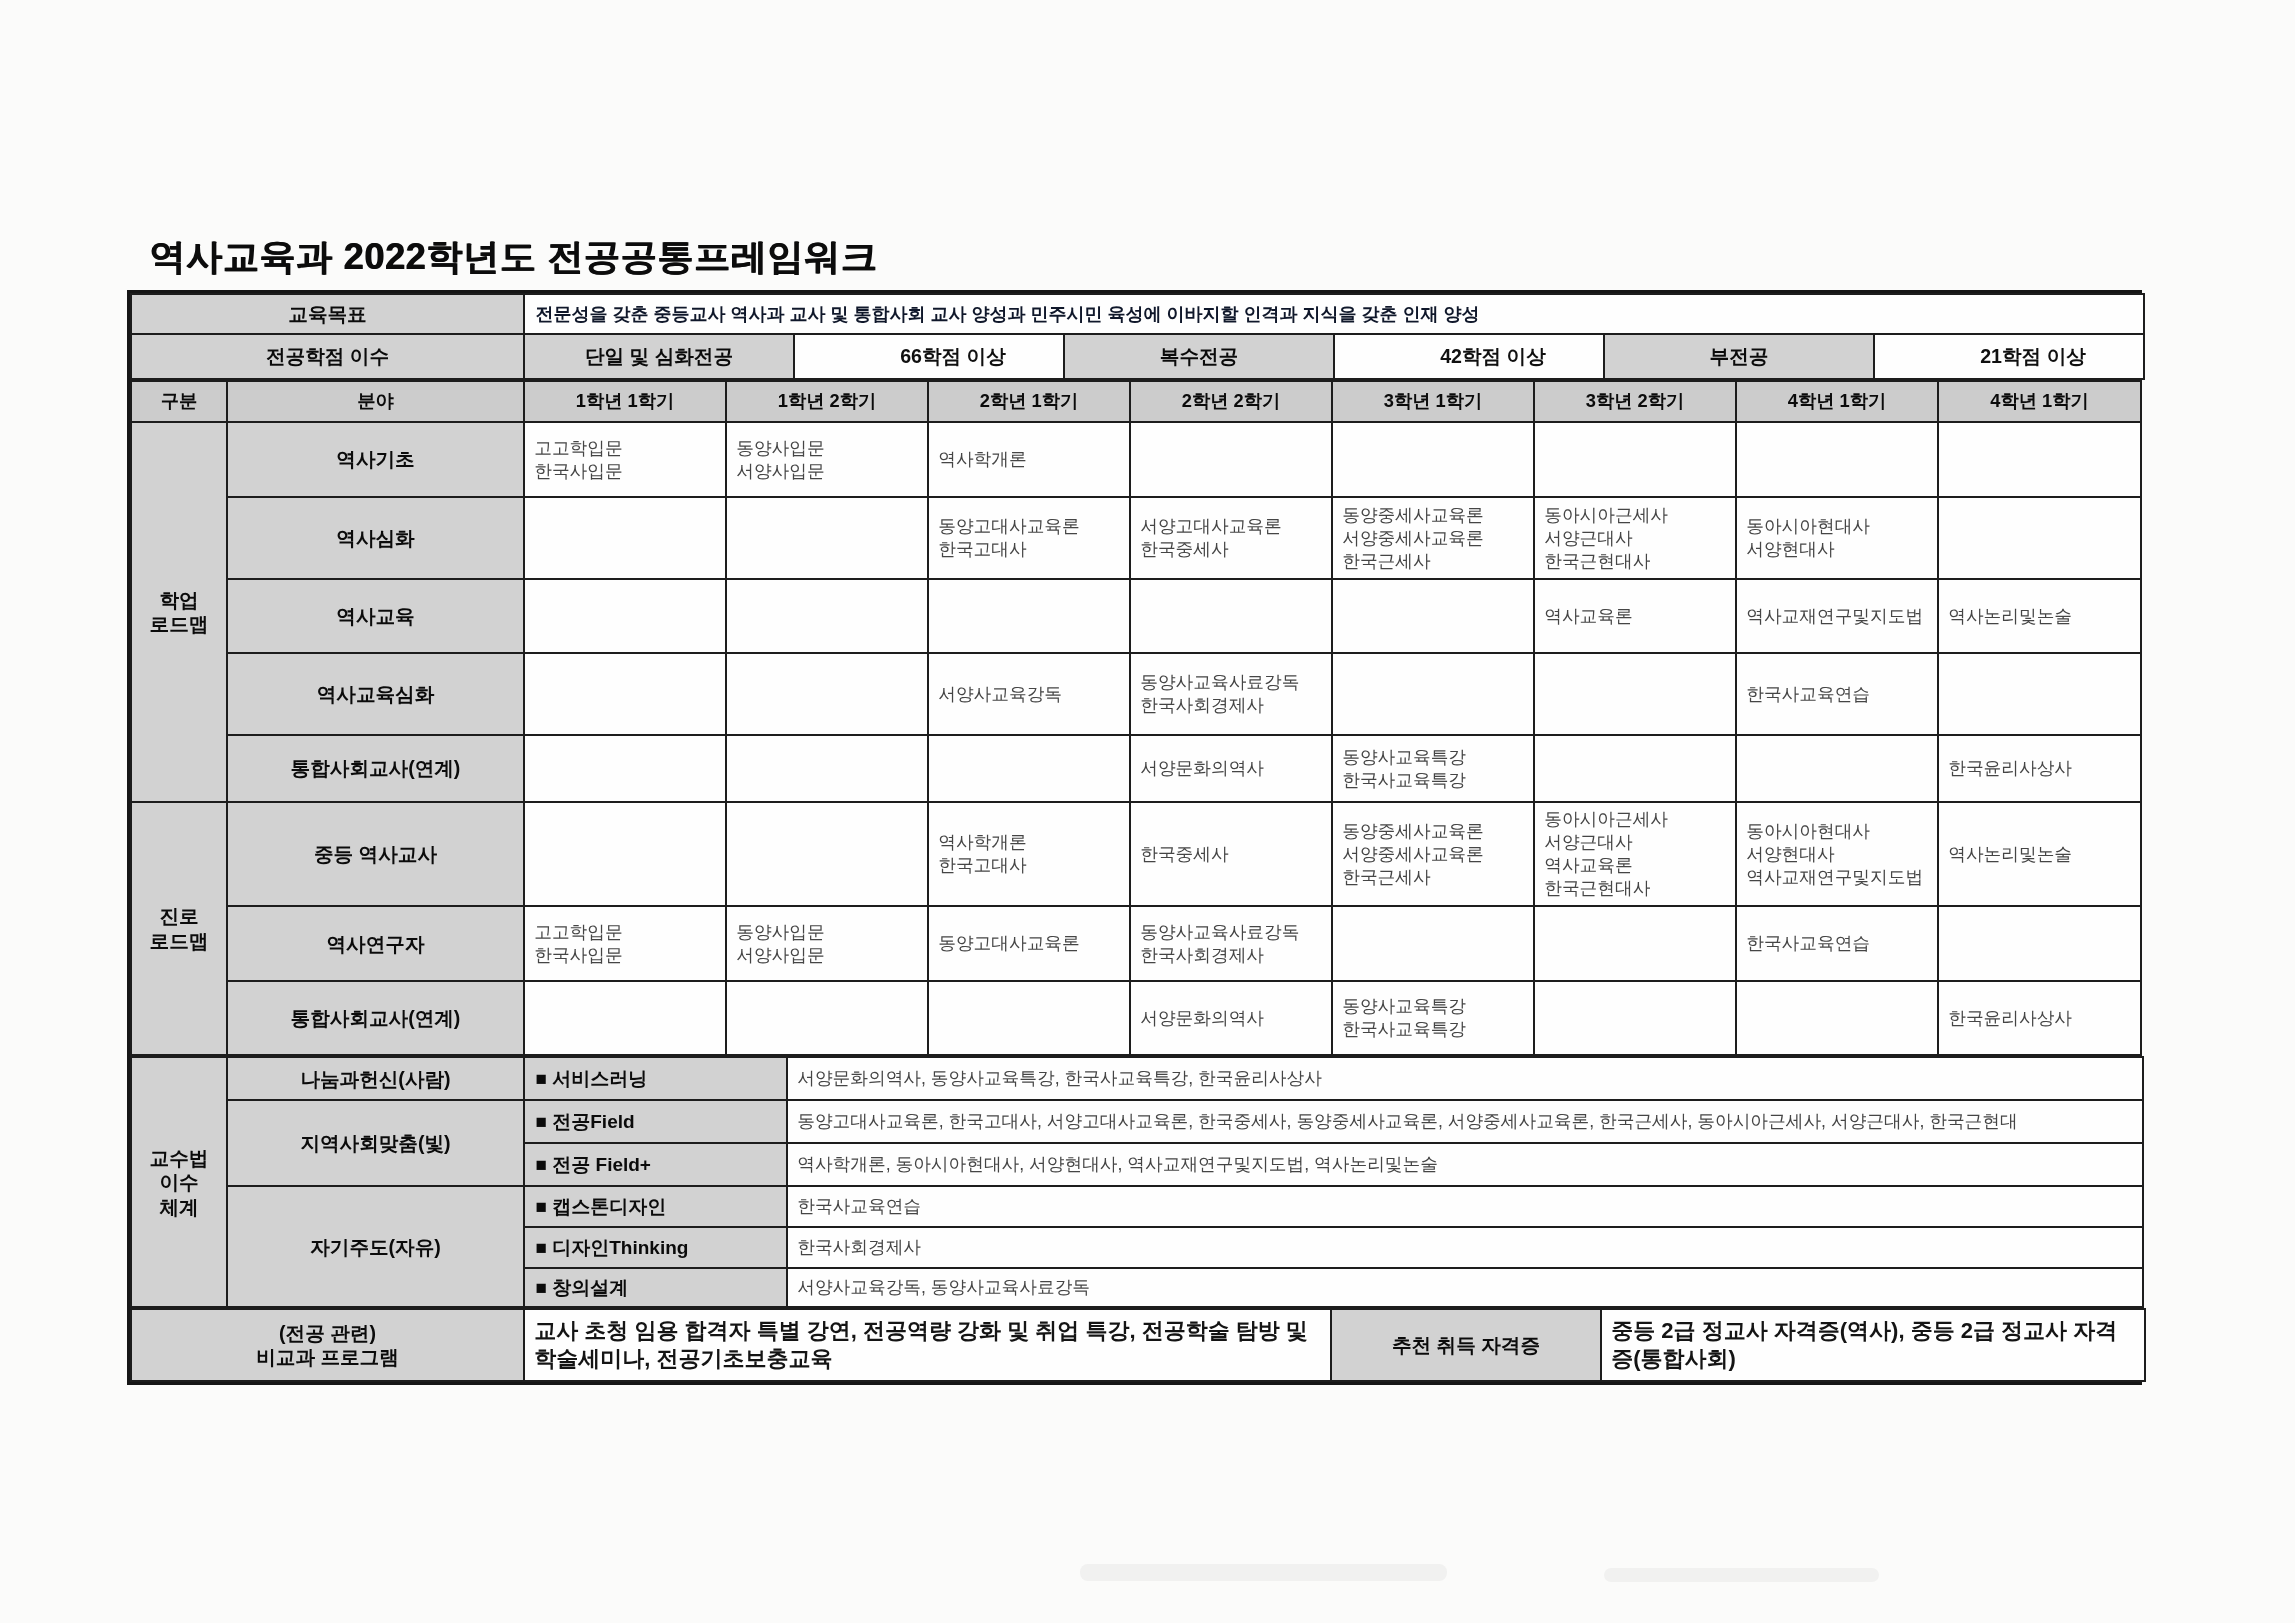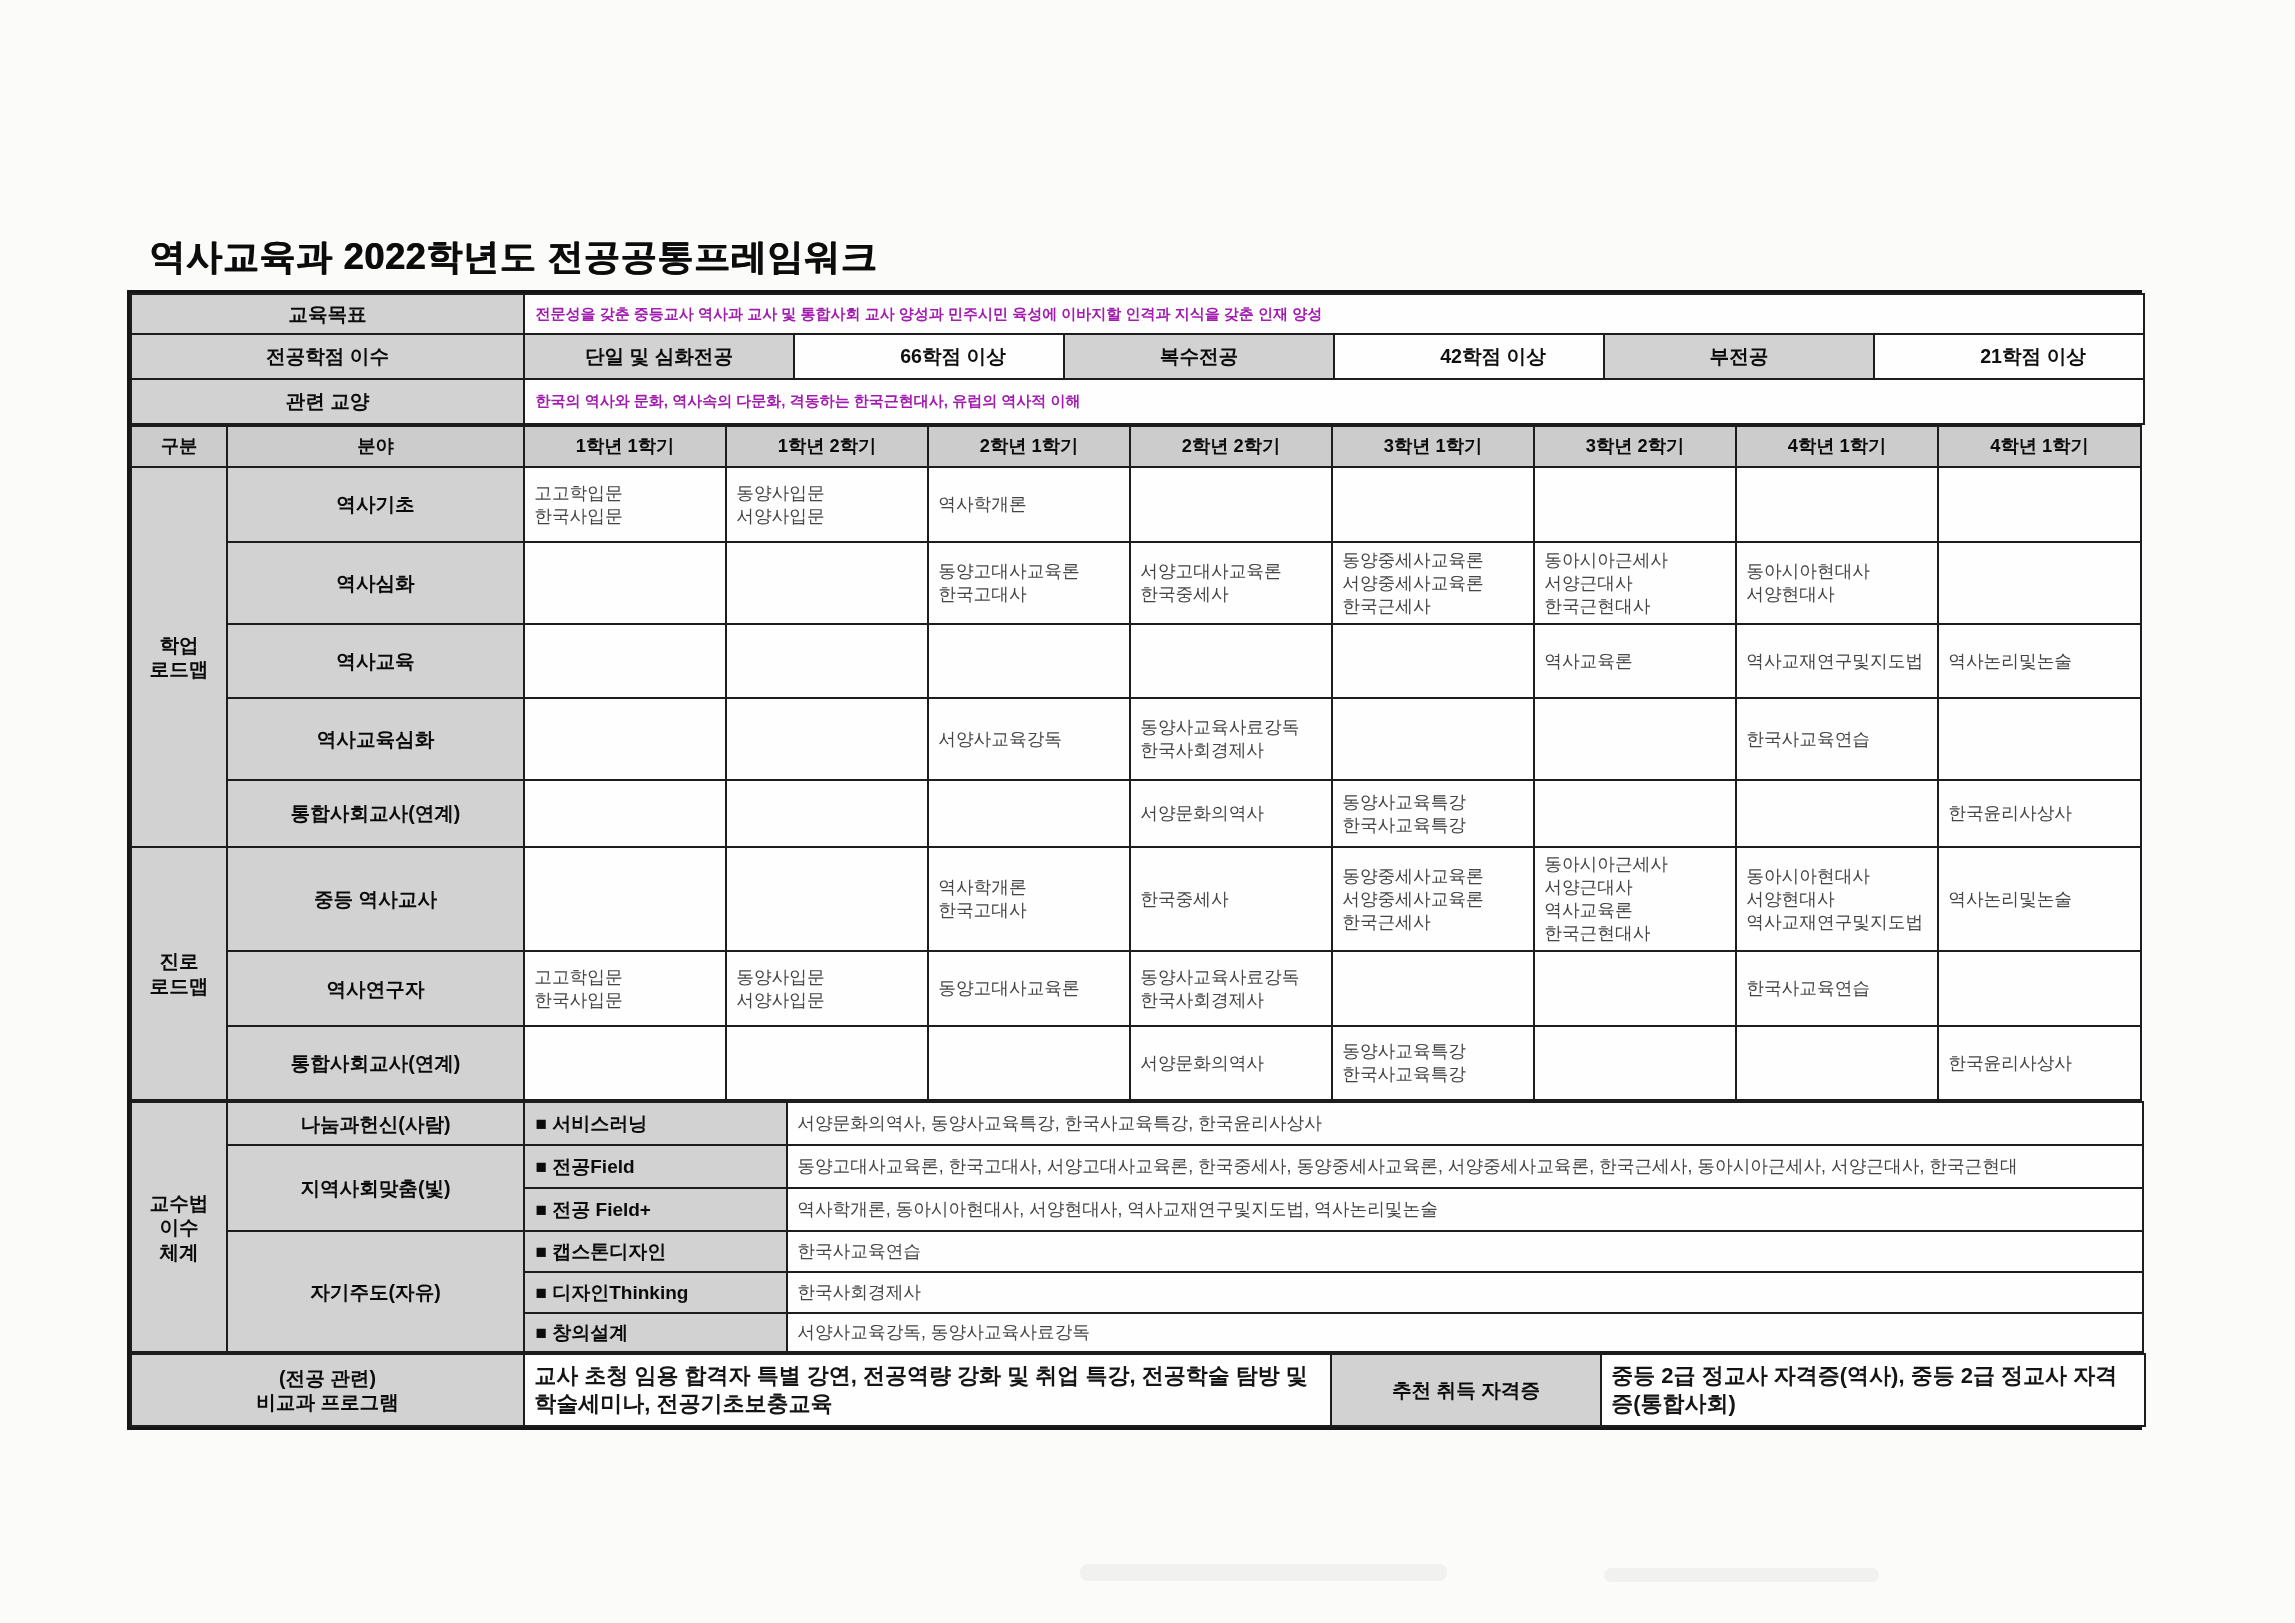--- a/index.html
+++ b/index.html
@@ -28,21 +28,21 @@
   .main td, .top td { border-top-width: 2.6px; border-bottom-width: 2.6px; }
   .lbl {
     background: #d2d2d2; text-align: center; font-weight: bold;
     font-size: 19.6px; color: #0b0b0b; line-height: 1.25; padding: 2.6px;
   }
   .hdr .lbl { font-size: 18.3px; background: #cccccc; }
   .crs {
     background: #fefefe; font-size: 17.7px; color: #454545;
     padding: 5.2px 9.2px; line-height: 1.3; text-align: left;
   }
-  .txt { background:#fefefe; font-size: 15px; font-weight: bold; color:#a21caf; padding: 3.9px 10.5px; }
+  .txt { background:#fefefe; font-size: 18px; font-weight: bold; color:#0f172a; padding: 3.9px 10.5px; }
   .val { background:#fefefe; font-size: 19.6px; font-weight: bold; color:#101010; text-align: center; padding-left: 48px; }
   .tag { text-align: left; padding-left: 10.5px; font-size: 19px; }
   .bold { font-weight: bold; color: #141414; font-size: 22px; }
   .h61{height:40px}.h68{height:45px}.h63{height:41px}.h114{height:75px}
   .h125{height:82px}.h113{height:74px}.h102{height:67px}.h136{height:89px}
   .h65{height:43px}.h59{height:39px}.h110{height:72px}
   .smudge { position:absolute; background: rgba(60,60,60,.05); border-radius: 7.9px; }
 </style>
 </head>
 <body>
@@ -67,24 +67,20 @@
       <td class="txt" colspan="6">전문성을 갖춘 중등교사 역사과 교사 및 통합사회 교사 양성과 민주시민 육성에 이바지할 인격과 지식을 갖춘 인재 양성</td>
     </tr>
     <tr class="h68">
       <td class="lbl">전공학점 이수</td>
       <td class="lbl">단일 및 심화전공</td>
       <td class="val">66학점 이상</td>
       <td class="lbl">복수전공</td>
       <td class="val">42학점 이상</td>
       <td class="lbl">부전공</td>
       <td class="val">21학점 이상</td>
-    </tr>
-    <tr class="h68">
-      <td class="lbl">관련 교양</td>
-      <td class="txt" colspan="6">한국의 역사와 문화, 역사속의 다문화, 격동하는 한국근현대사, 유럽의 역사적 이해</td>
     </tr>
   </tbody>
     </table>
 
   <table class="grid main">
     <colgroup>
       <col style="width:96px">
         <col style="width:297px">
       <col style="width:202px">
         <col style="width:202px">

